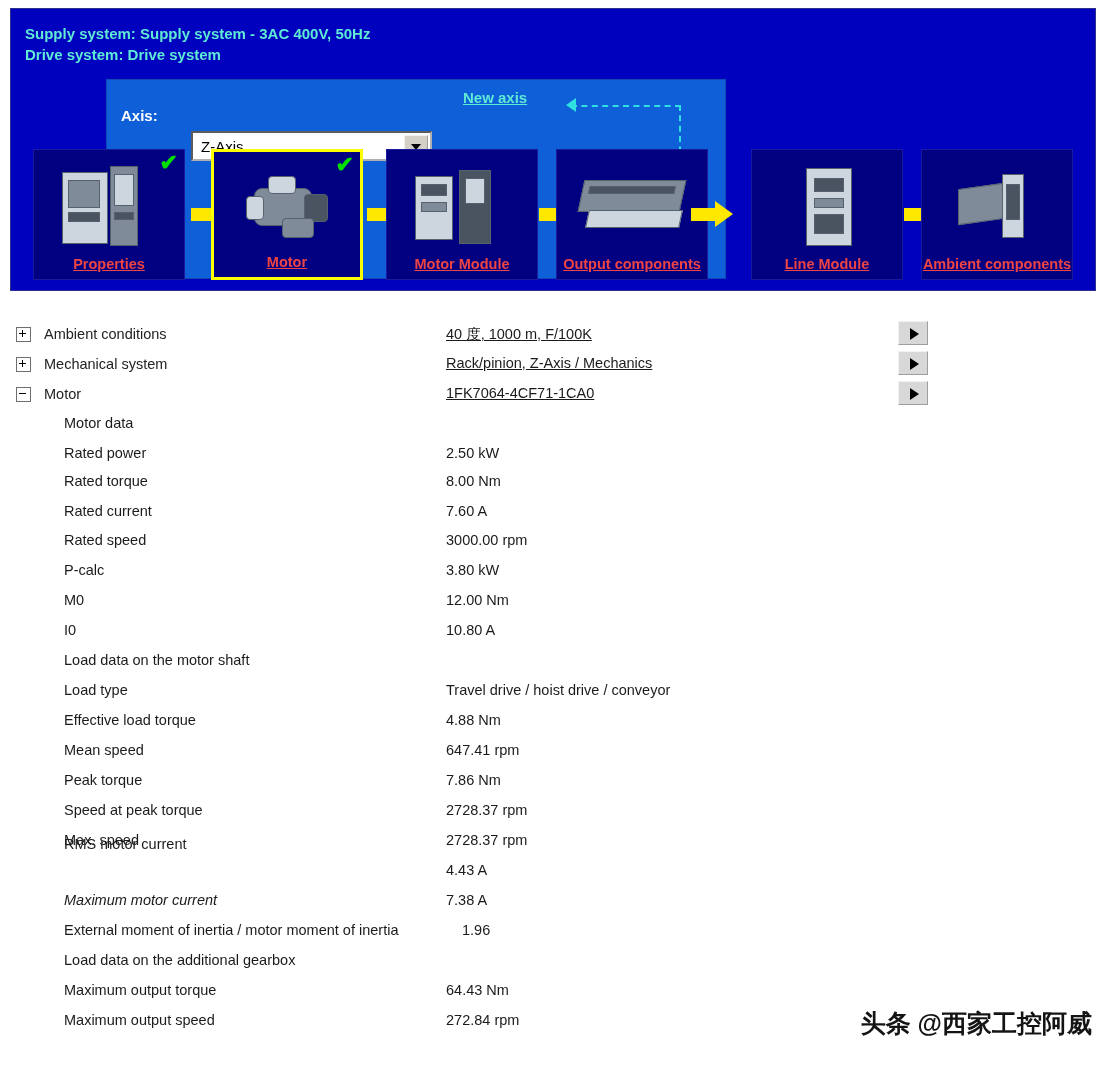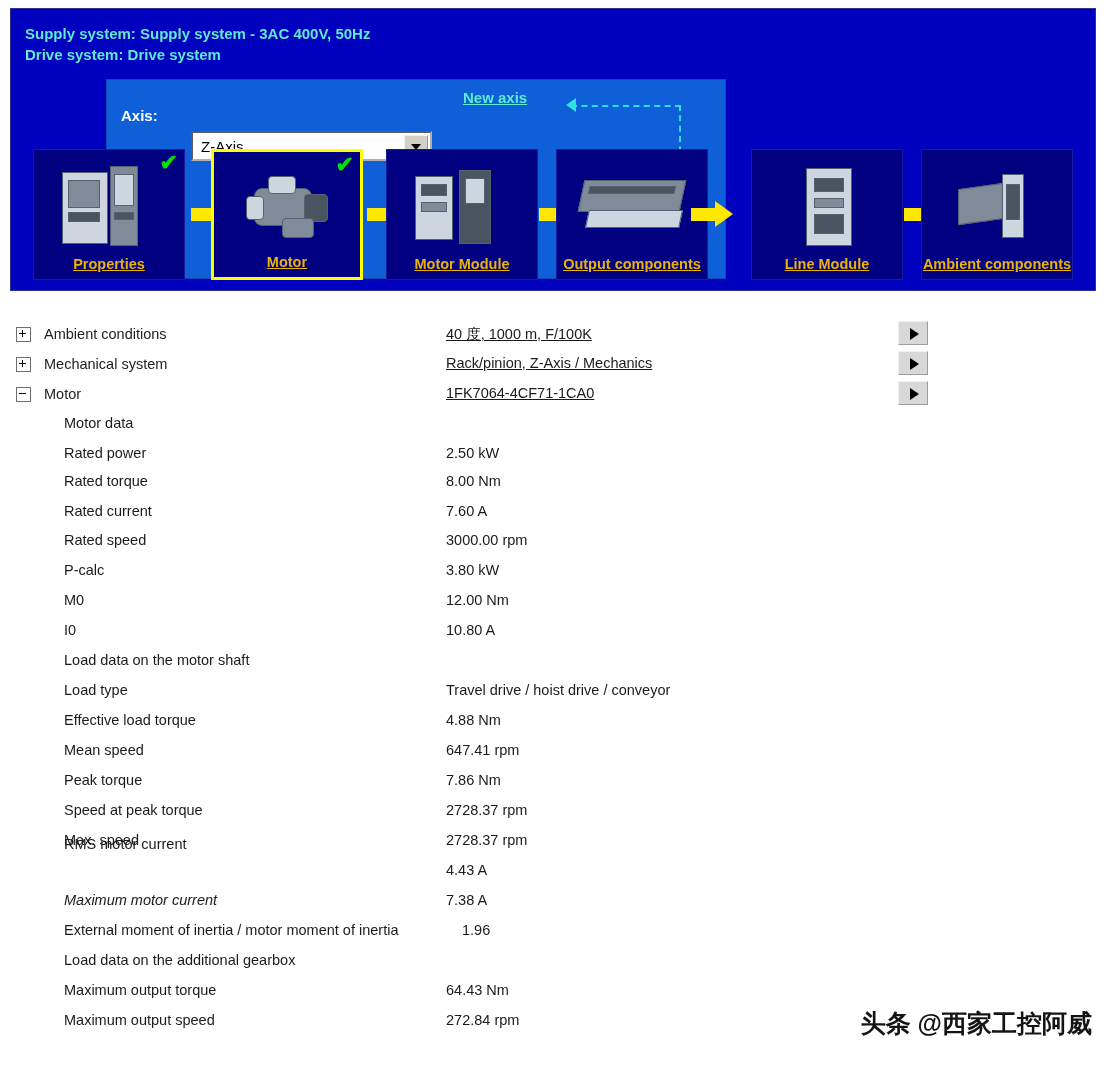--- a/index.html
+++ b/index.html
@@ -142,21 +142,21 @@
   }
   .flow-item.selected {
     border: 3px solid #ffff00;
   }
   .flow-item .caption {
     position: absolute;
     left: 0;
     right: 0;
     bottom: 6px;
     text-align: center;
-    color: #eab308;
+    color: #ef4444;
     font-size: 14.5px;
     font-weight: bold;
     text-decoration: underline;
     line-height: 17px;
   }
   .check {
     position: absolute;
     right: 6px;
     top: 2px;
     color: #00e000;

